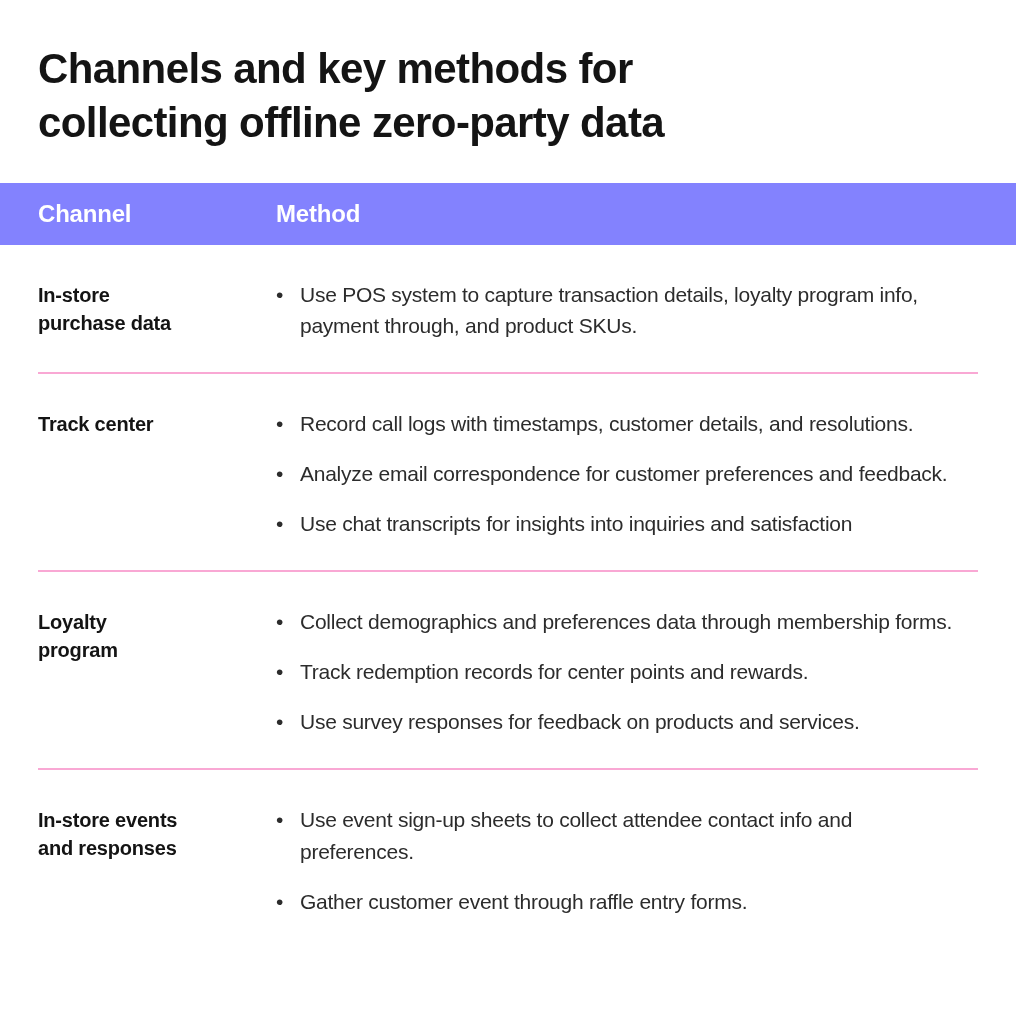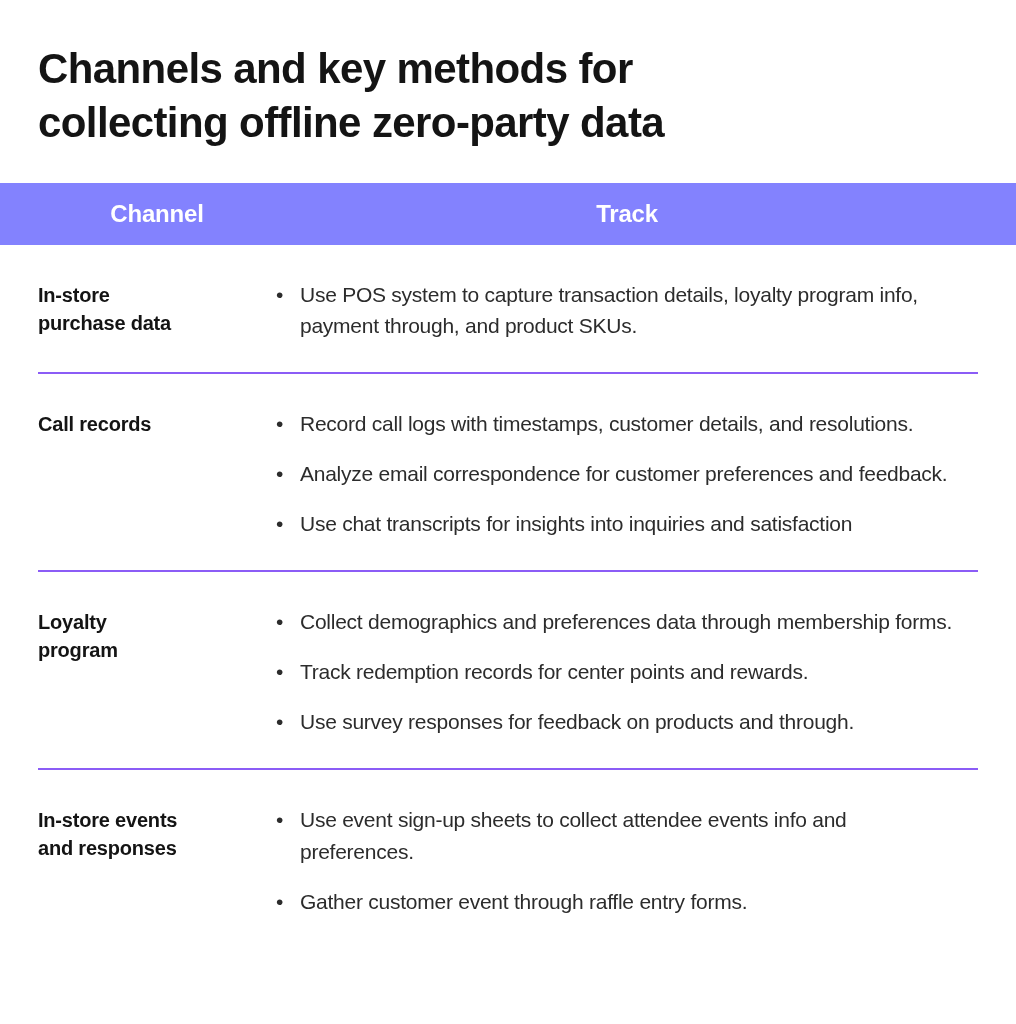--- a/index.html
+++ b/index.html
@@ -42,41 +42,40 @@
     width: 100%;
   }
 
   .table-head {
     display: flex;
     align-items: center;
     background: #8382FE;
     height: 62px;
     padding: 0 38px;
     box-sizing: border-box;
-    text-align: center;
   }
   .th {
     color: #ffffff;
     font-size: 24px;
     font-weight: 700;
     letter-spacing: -0.2px;
   }
   .col-channel { width: 238px; flex: 0 0 238px; }
   .col-method  { flex: 1 1 auto; }
 
   .table-body {
     padding: 0 38px;
     box-sizing: border-box;
   }
 
   .row {
     display: flex;
     align-items: flex-start;
     padding: 34px 0 30px 0;
-    border-bottom: 2px solid #8b5cf6;
+    border-bottom: 2px solid #f9a8d4;
   }
   .row:last-child {
     border-bottom: none;
   }
 
   .cell-channel {
     width: 238px;
     flex: 0 0 238px;
     font-size: 20px;
     font-weight: 700;
@@ -122,60 +121,60 @@
 <div class="page">
 
   <div class="title-block">
     <h1 class="page-title">Channels and key methods for collecting offline zero-party data</h1>
   </div>
 
   <div class="table">
 
     <div class="table-head">
       <div class="th col-channel">Channel</div>
-      <div class="th col-method">Track</div>
+      <div class="th col-method">Method</div>
     </div>
 
     <div class="table-body">
         <div class="row">
           <div class="cell-channel">In-store
 purchase data</div>
           <div class="cell-method">
             <ul class="bullet-list">
               <li class="bullet-item"><span class="dot">•</span><span>Use POS system to capture transaction details, loyalty program info, payment through, and product SKUs.</span></li>
             </ul>
           </div>
         </div>
         <div class="row">
-          <div class="cell-channel">Call records</div>
+          <div class="cell-channel">Track center</div>
           <div class="cell-method">
             <ul class="bullet-list">
               <li class="bullet-item"><span class="dot">•</span><span>Record call logs with timestamps, customer details, and resolutions.</span></li>
               <li class="bullet-item"><span class="dot">•</span><span>Analyze email correspondence for customer preferences and feedback.</span></li>
               <li class="bullet-item"><span class="dot">•</span><span>Use chat transcripts for insights into inquiries and satisfaction</span></li>
             </ul>
           </div>
         </div>
         <div class="row">
           <div class="cell-channel">Loyalty
 program</div>
           <div class="cell-method">
             <ul class="bullet-list">
               <li class="bullet-item"><span class="dot">•</span><span>Collect demographics and preferences data through membership forms.</span></li>
               <li class="bullet-item"><span class="dot">•</span><span>Track redemption records for center points and rewards.</span></li>
-              <li class="bullet-item"><span class="dot">•</span><span>Use survey responses for feedback on products and through.</span></li>
+              <li class="bullet-item"><span class="dot">•</span><span>Use survey responses for feedback on products and services.</span></li>
             </ul>
           </div>
         </div>
         <div class="row">
           <div class="cell-channel">In-store events
 and responses</div>
           <div class="cell-method">
             <ul class="bullet-list">
-              <li class="bullet-item"><span class="dot">•</span><span>Use event sign-up sheets to collect attendee events info and preferences.</span></li>
+              <li class="bullet-item"><span class="dot">•</span><span>Use event sign-up sheets to collect attendee contact info and preferences.</span></li>
               <li class="bullet-item"><span class="dot">•</span><span>Gather customer event through raffle entry forms.</span></li>
             </ul>
           </div>
         </div>
       </div>
 
   </div>
 </div>
 
 </body></html>

